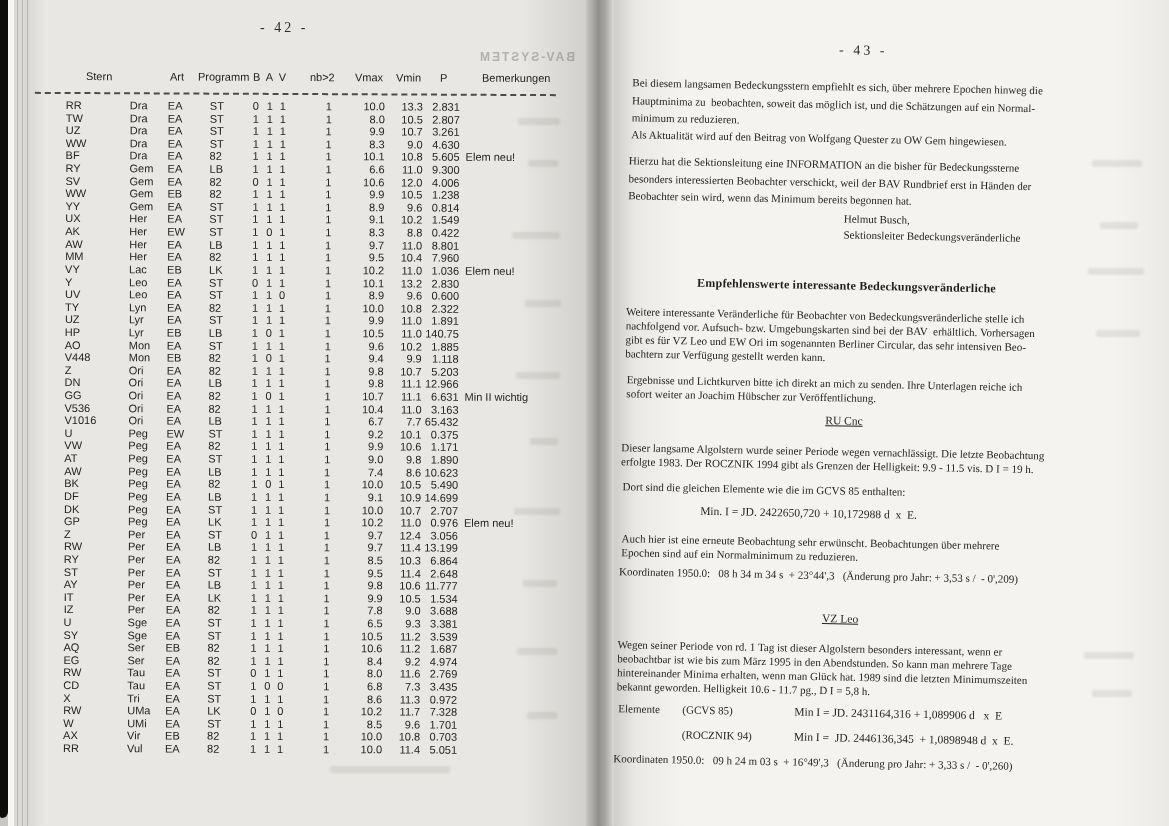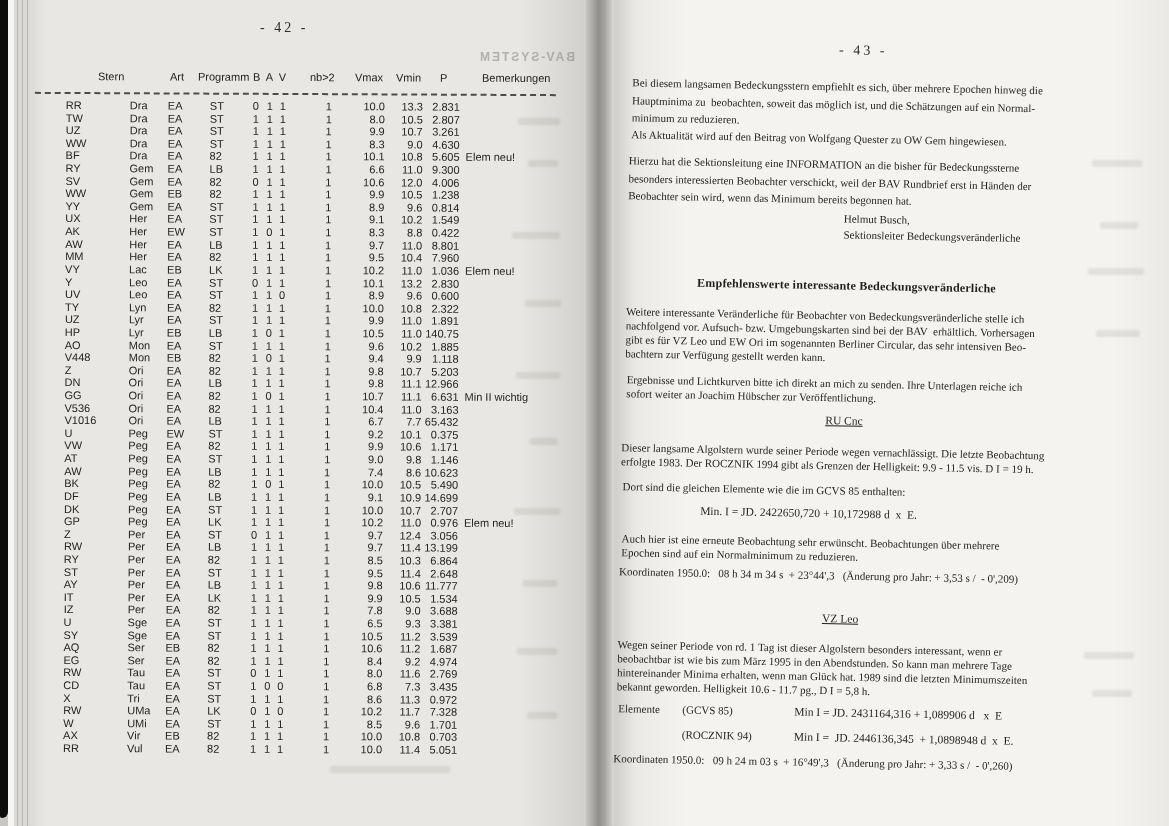--- a/index.html
+++ b/index.html
@@ -19,21 +19,21 @@
   .page-right{position:absolute;left:614px;top:0;width:555px;height:826px;
               background:linear-gradient(to right,#cfcdc9 0px,#ebe9e5 22px,#f4f3f0 70px,#f4f3f0 90%,#ebe9e6 100%);}
 
   
   .pageno{position:absolute;font-family:"Liberation Serif",serif;font-size:14px;letter-spacing:3px;color:#2c2b29;white-space:pre;}
   .pn-left{left:230px;top:20px;}
   .star-table{position:absolute;left:36px;top:70px;width:524px;color:#232220;font-size:11px;
               transform:rotate(0.25deg);transform-origin:0 0;}
   .thead{position:relative;height:14px;}
   .thead span{position:absolute;top:0;white-space:pre;color:#232220;}
-  .h-stern{left:32px;} .h-art{left:104px;} .h-prog{left:132px;} .h-bav{left:187px;}
+  .h-stern{left:20px;} .h-art{left:104px;} .h-prog{left:132px;} .h-bav{left:187px;}
   .h-nb{left:244px;} .h-vmax{left:289px;} .h-vmin{left:330px;} .h-p{left:374px;} .h-bem{left:416px;}
   .tsep{position:absolute;left:-31px;top:22px;width:521px;border-top:2px dashed #4d4c4a;height:0;}
   .tbody{position:absolute;left:0;top:29px;width:100%;}
   .trow{display:grid;grid-template-columns:64px 38px 42px 43px 14px 13px 13px 47px 45px 38px 37px 1fr;
         height:12.62px;line-height:12.62px;}
   .trow span{white-space:pre;}
   .c7{text-align:right;padding-right:8px;}
   .c8,.c9,.c10{text-align:right;}
   .c11{padding-left:6px;}
 
@@ -489,21 +489,21 @@
             <span class="c0">AT</span>
             <span class="c1">Peg</span>
             <span class="c2">EA</span>
             <span class="c3">ST</span>
             <span class="c4">1</span>
             <span class="c5">1</span>
             <span class="c6">1</span>
             <span class="c7">1</span>
             <span class="c8">9.0</span>
             <span class="c9">9.8</span>
-            <span class="c10">1.146</span>
+            <span class="c10">1.890</span>
             <span class="c11"></span>
           </div>
           <div class="trow">
             <span class="c0">AW</span>
             <span class="c1">Peg</span>
             <span class="c2">EA</span>
             <span class="c3">LB</span>
             <span class="c4">1</span>
             <span class="c5">1</span>
             <span class="c6">1</span>

